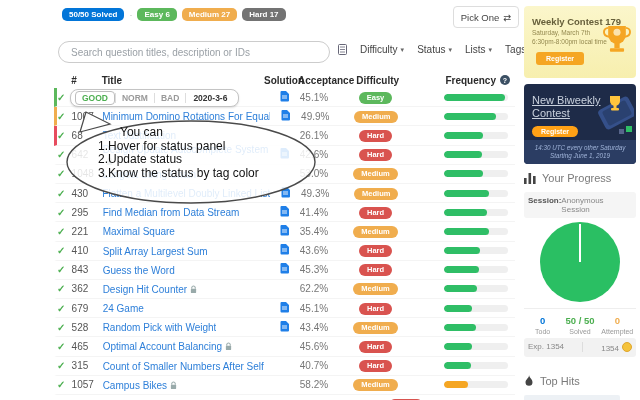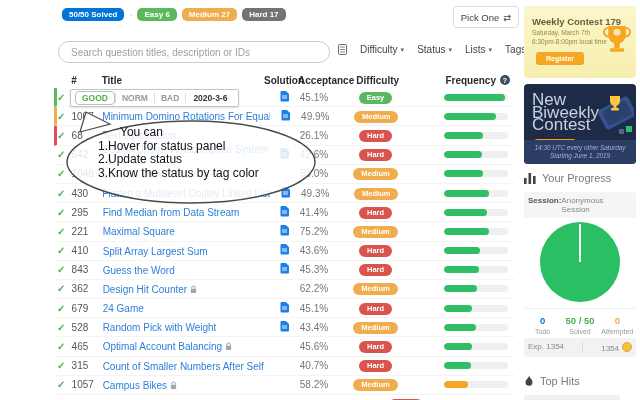--- a/index.html
+++ b/index.html
@@ -44,21 +44,21 @@
   .lock{display:none;margin-left:3px;vertical-align:middle;}
   .acc{color:#777;}
   .pill{display:inline-block;font-size:7.5px;font-weight:bold;color:#fff;border-radius:8px;
         padding:2px 8px;line-height:8px;}
   .pill.easy{background:#5cb85c;} .pill.medium{background:#f0ad4e;} .pill.hard{background:#d9534f;}
   .track{display:inline-block;width:64px;height:7px;border-radius:4px;background:#efefef;overflow:hidden;}
   .fill{display:block;height:7px;border-radius:4px;}
 
   
   #status-panel{top:89px;left:70px;z-index:4;display:flex;align-items:center;background:#fff;
-                border:1px solid #c4c4c4;border-radius:2px;padding:1px 4px;font-size:8.5px;
+                border:1px solid #c4c4c4;border-radius:8px;padding:1px 4px;font-size:8.5px;
                 box-shadow:0 1px 2px rgba(0,0,0,.12);}
   #status-panel .opt{padding:1px 6px;color:#999;font-weight:bold;cursor:pointer;}
   #status-panel .opt.selected{color:#4caf50;border:1px solid #bdbdbd;border-radius:4px;background:#fff;}
   #status-panel .sep{width:1px;height:10px;background:#ddd;}
   #status-panel .date{padding:1px 7px;color:#333;font-weight:bold;}
 
   
   #bubble-svg{top:110px;left:60px;z-index:5;}
   #bubble-text{top:126px;left:98px;z-index:6;font-size:12px;font-weight:normal;color:#111;
                line-height:13.5px;white-space:nowrap;}
@@ -67,21 +67,21 @@
   
   #sidebar{top:0;left:524px;width:112px;height:400px;}
   .card{position:absolute;left:0;width:112px;border-radius:4px;overflow:hidden;}
   #weekly{top:6px;height:72px;background:linear-gradient(#fbf6cb,#f7efae);}
   #weekly .w-title{font-size:9.5px;font-weight:bold;color:#665f3a;margin:10px 0 2px 8px;}
   #weekly .w-sub{font-size:6.5px;color:#94894f;margin-left:8px;line-height:8.5px;}
   #weekly .register{display:inline-block;margin:6px 0 0 12px;background:#f5a623;color:#fff;
         font-size:7px;font-weight:bold;border-radius:3px;padding:3px 10px;cursor:pointer;}
   #weekly svg{position:absolute;right:4px;top:18px;}
   #biweekly{top:84px;height:80px;background:#1e2b48;}
-  #biweekly .b-title{font-size:17px;color:#c9d1dd;margin:10px 12px 0 8px;line-height:12.5px;}
+  #biweekly .b-title{font-size:11px;color:#c9d1dd;margin:10px 12px 0 8px;line-height:12.5px;text-decoration:underline;}
   #biweekly .register{display:inline-block;margin:7px 0 0 8px;background:#ffa116;color:#fff;
         font-size:7px;font-weight:bold;border-radius:8px;padding:2px 9px;cursor:pointer;}
   #biweekly .b-footer{position:absolute;bottom:0;left:0;right:0;height:24px;background:#2b3d63;
         display:flex;flex-direction:column;align-items:center;justify-content:center;
         font-size:6.3px;font-style:italic;color:#9fb3d8;line-height:8px;}
   #biweekly svg.illus{position:absolute;right:2px;top:8px;}
   #progress-head{top:172px;left:0;display:flex;align-items:center;gap:6px;font-size:11px;color:#7a7a7a;}
   #session{top:192px;left:0;width:104px;background:#f5f5f5;border-radius:3px;padding:4px 4px;
            display:flex;justify-content:space-between;font-size:8px;}
   #session .lab{font-weight:bold;color:#555;}
@@ -320,21 +320,21 @@
     <span class="c-title">
       <a>Maximal Square</a>
     </span>
     <span class="c-sol">
       <svg class="sol-icon" width="9" height="11" viewBox="0 0 9 11" style="visibility: visible;">
         <path d="M0.5 1 a1 1 0 0 1 1-1 h4.5 L9 3 v6.5 a1 1 0 0 1 -1 1 h-6.5 a1 1 0 0 1 -1-1 z" fill="#1f7fe8"></path>
         <line x1="2" y1="5" x2="7" y2="5" stroke="#fff" stroke-width="0.9"></line>
         <line x1="2" y1="7" x2="7" y2="7" stroke="#fff" stroke-width="0.9"></line>
       </svg>
     </span>
-    <span class="c-acc acc">75.2%</span>
+    <span class="c-acc acc">35.4%</span>
     <span class="c-diff"><span class="pill medium">Medium</span></span>
     <span class="c-freq">
         <span class="track">
           <span class="fill" style="width: 70%; background: rgb(47, 190, 102);"></span>
         </span>
       </span>
   </div>
 
   <div class="row">
     <span class="c-check"><span class="check">✓</span></span>

